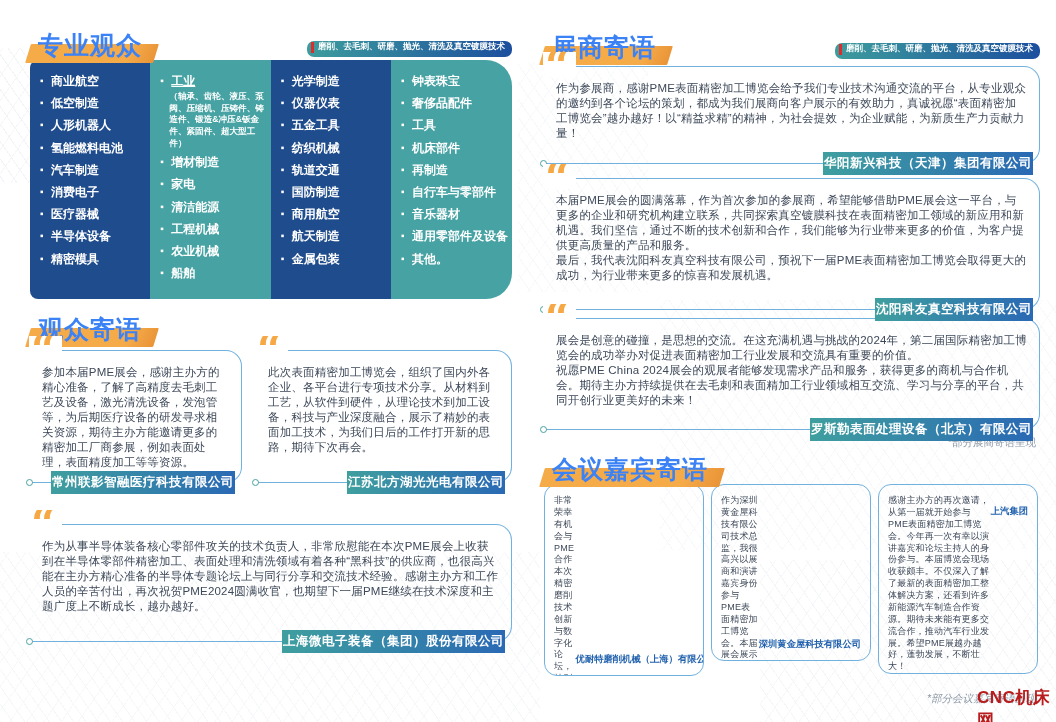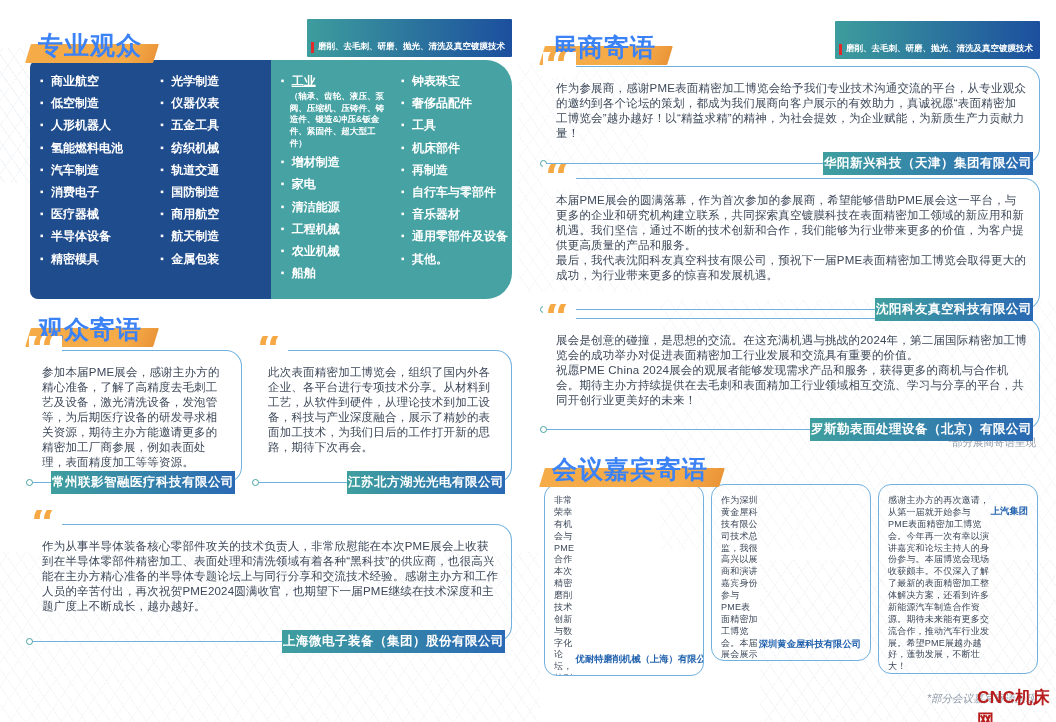--- a/index.html
+++ b/index.html
@@ -31,21 +31,21 @@
   }
   .banner {
     position:absolute; left:-2px; right:0; bottom:-3px; height:19px; z-index:1;
     background:linear-gradient(100deg,#f6ab49 78%,#e99437 100%);
     transform:skewX(-17deg); border-radius:1px;
   }
   
   .tagline {
     position:absolute; right:0; bottom:3px; display:flex; align-items:center; gap:4px;
     background:linear-gradient(90deg,#3d9d9d 0%,#1c4f9e 100%);
-    padding:22px 7px 4px 4px; border-radius:1px;
+    padding:0 7px 4px 4px; border-radius:7px;
   }
   .tagline .red { width:3px; height:11px; background:#e12b2b; }
   .tagline .txt { color:#ffffff; font-size:8.5px; font-weight:bold; white-space:nowrap; }
 
   
   .grid {
     position:absolute; left:30px; top:60px; width:482px;
     display:flex; border-radius:8px 26px 26px 8px; overflow:hidden;
   }
   .gcol { flex:1; padding:15px 4px 10px 10px; }
@@ -151,49 +151,49 @@
       <ul>
         <li>商业航空</li>
         <li>低空制造</li>
         <li>人形机器人</li>
         <li>氢能燃料电池</li>
         <li>汽车制造</li>
         <li>消费电子</li>
         <li>医疗器械</li>
         <li>半导体设备</li>
         <li>精密模具</li>
-      </ul>
-    </div>
-    <div class="gcol navy">
-      <ul>
-        <li>光学制造</li>
-        <li>仪器仪表</li>
-        <li>五金工具</li>
-        <li>纺织机械</li>
-        <li>轨道交通</li>
-        <li>国防制造</li>
-        <li>商用航空</li>
-        <li>航天制造</li>
-        <li>金属包装</li>
       </ul>
     </div>
     <div class="gcol teal">
       <ul>
         <li class="ind-li">
           <span class="u">工业</span>
           <div class="ind-note">（轴承、齿轮、液压、泵阀、压缩机、压铸件、铸造件、锻造&amp;冲压&amp;钣金件、紧固件、超大型工件）</div>
         </li>
         <li>增材制造</li>
         <li>家电</li>
         <li>清洁能源</li>
         <li>工程机械</li>
         <li>农业机械</li>
         <li>船舶</li>
       </ul>
     </div>
+    <div class="gcol navy">
+      <ul>
+        <li>光学制造</li>
+        <li>仪器仪表</li>
+        <li>五金工具</li>
+        <li>纺织机械</li>
+        <li>轨道交通</li>
+        <li>国防制造</li>
+        <li>商用航空</li>
+        <li>航天制造</li>
+        <li>金属包装</li>
+      </ul>
+    </div>
     <div class="gcol teal">
       <ul>
         <li>钟表珠宝</li>
         <li>奢侈品配件</li>
         <li>工具</li>
         <li>机床部件</li>
         <li>再制造</li>
         <li>自行车与零部件</li>
         <li>音乐器材</li>
         <li>通用零部件及设备</li>

